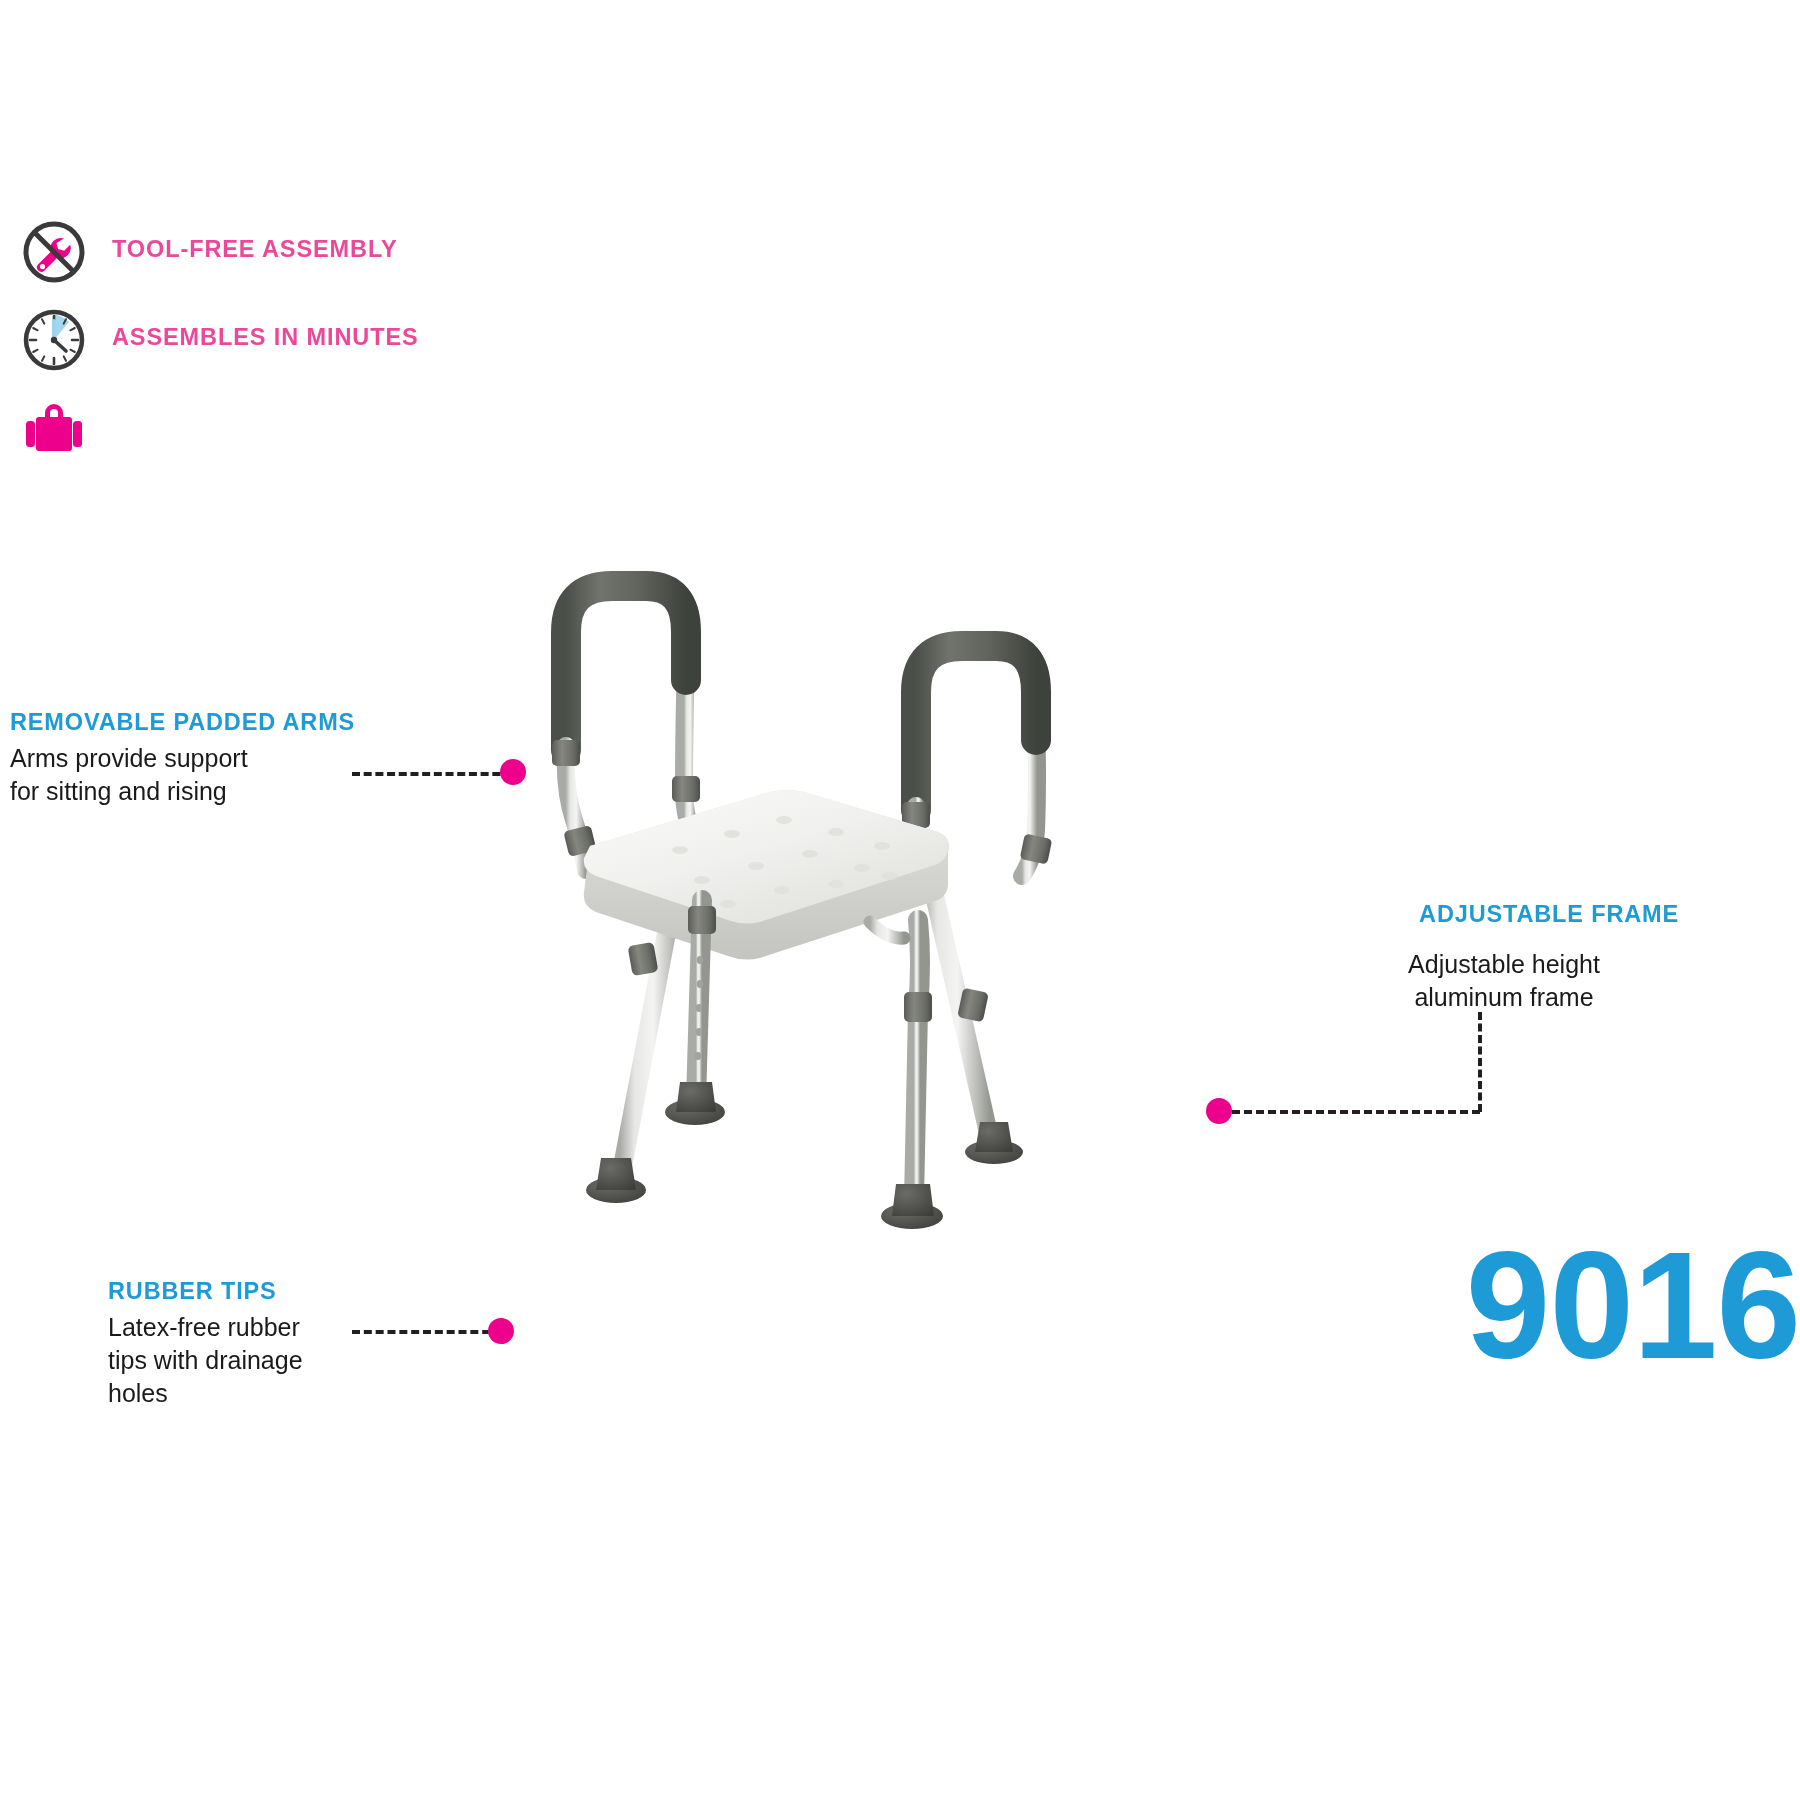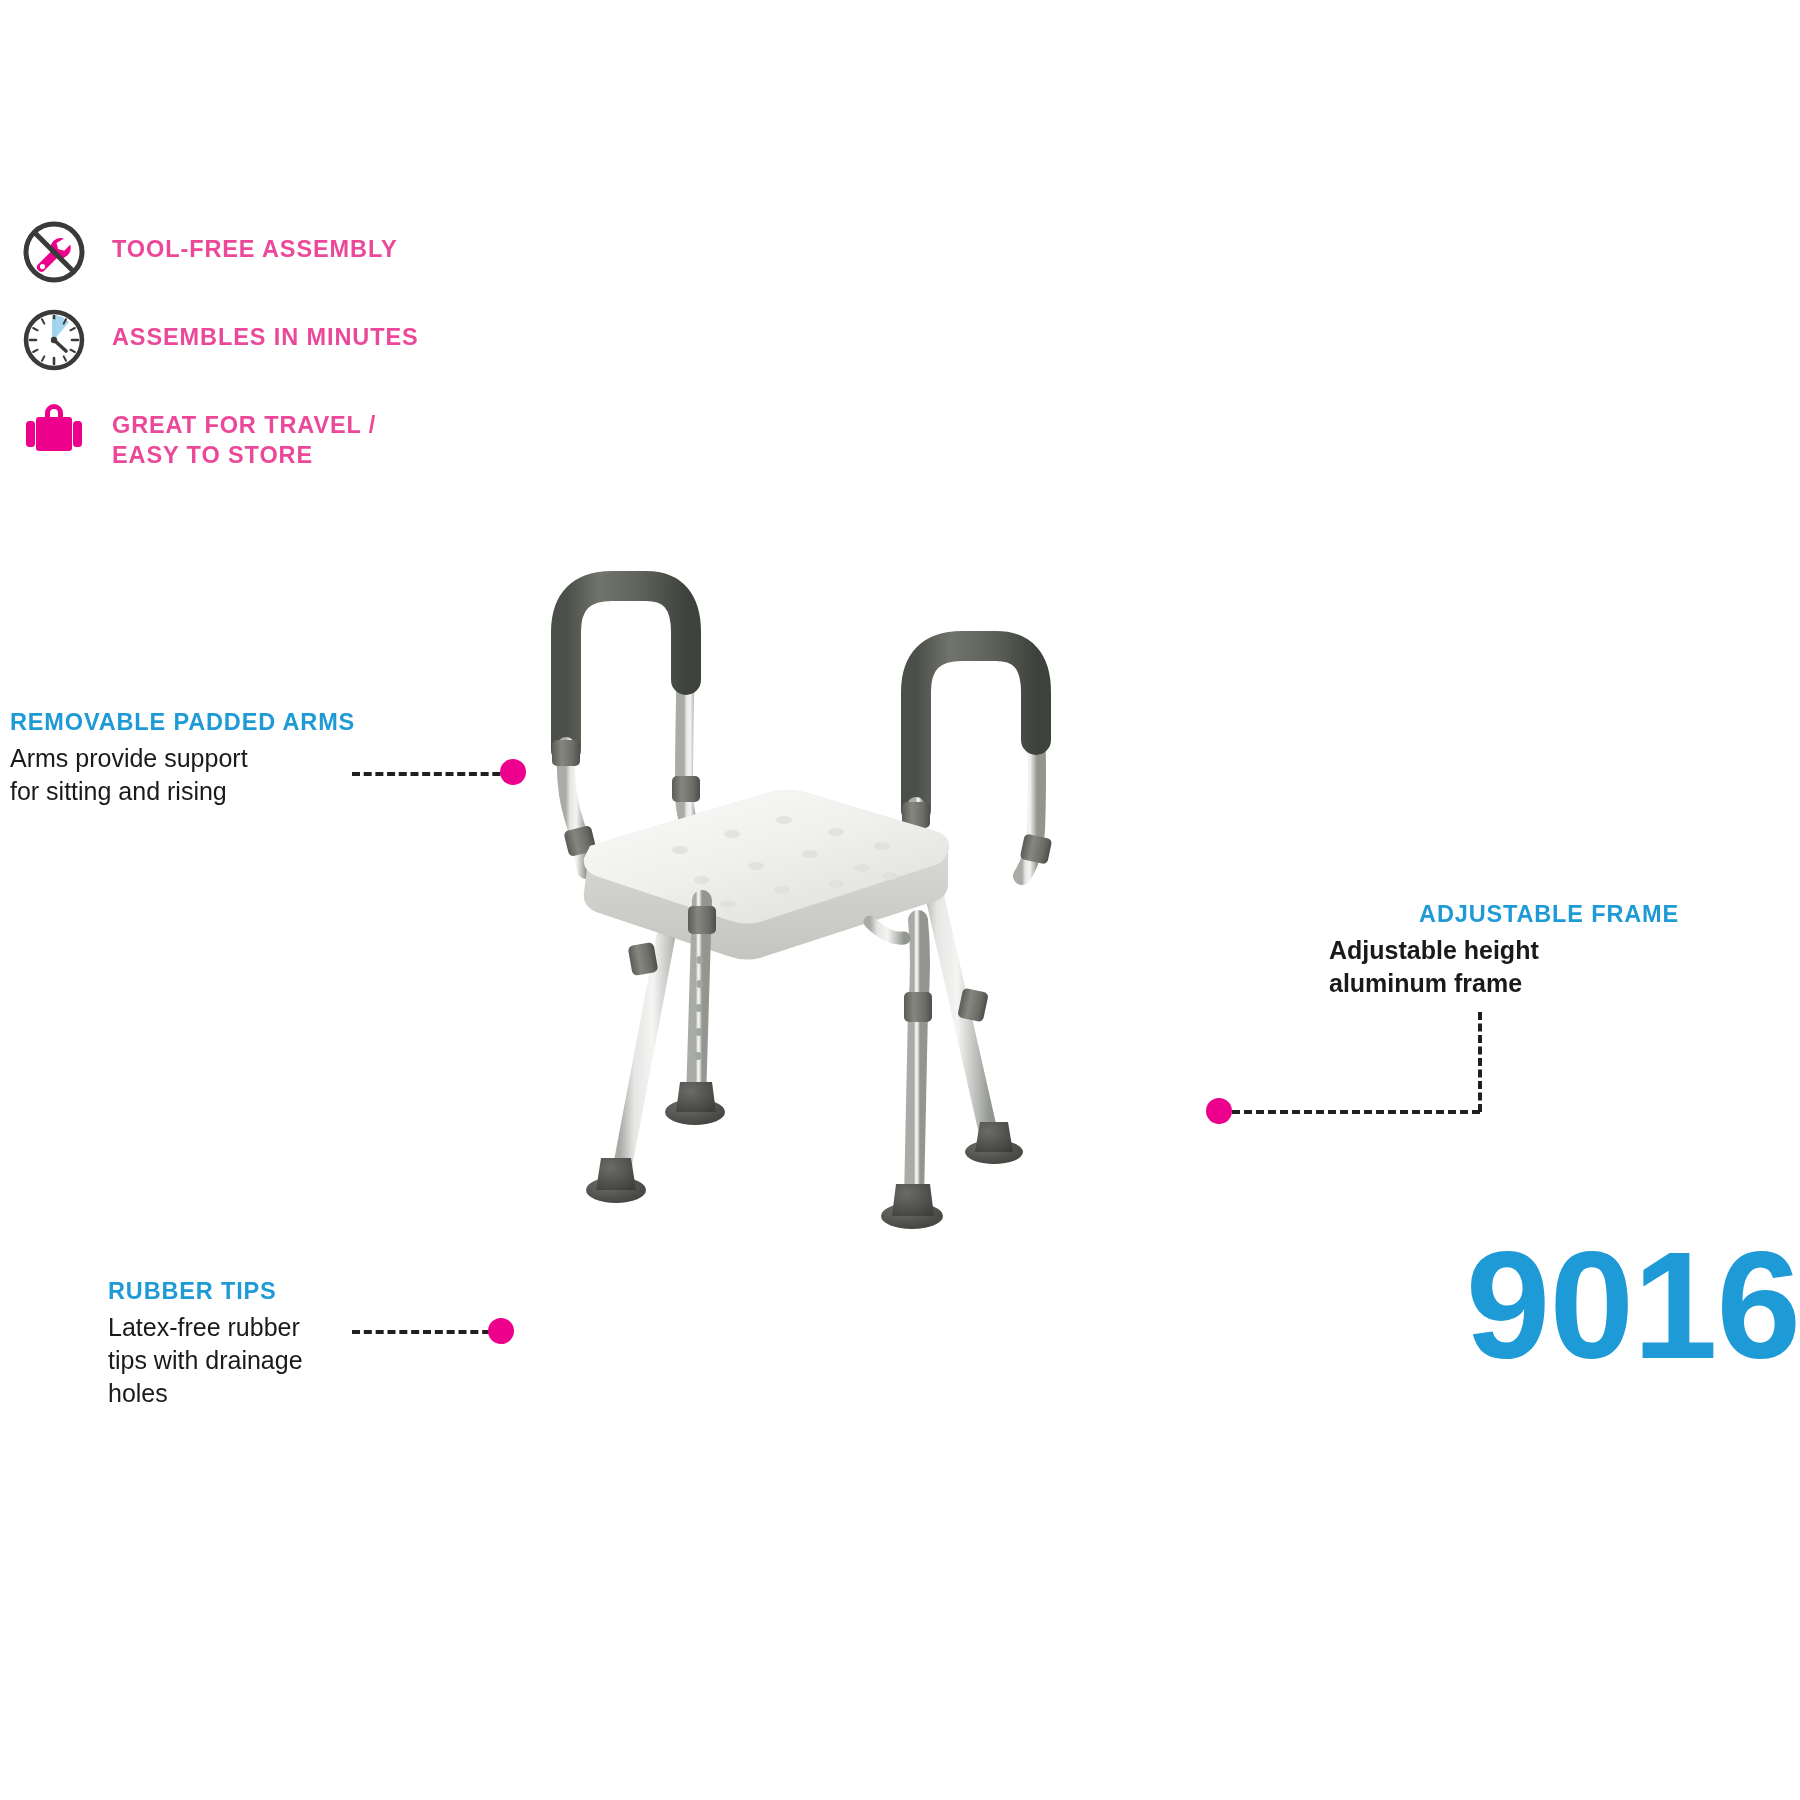--- a/index.html
+++ b/index.html
@@ -68,21 +68,21 @@
   #callout-arms { position: absolute; left: 10px; top: 708px; width: 390px; }
   #callout-arms .callout-title { text-align: left; }
   #callout-arms .callout-body { margin-top: 6px; padding-right: 18px; }
 
   #callout-tips { position: absolute; left: 108px; top: 1277px; width: 230px; }
   #callout-tips .callout-title { text-align: left; }
   #callout-tips .callout-body { text-align: left; margin-top: 6px; }
 
   #callout-frame { position: absolute; left: 1329px; top: 900px; width: 350px; }
   #callout-frame .callout-title { text-align: right; }
-  #callout-frame .callout-body { margin-top: 6px; font-weight: bold; }
+  #callout-frame .callout-body { text-align: center; margin-top: 20px; }
 
   
   .leader-h {
     position: absolute;
     height: 0;
     border-top: 4px dashed #231f20;
   }
   .leader-v {
     position: absolute;
     width: 0;
@@ -188,22 +188,20 @@
         <svg width="68" height="68" viewBox="0 0 68 68">
 
           <path d="M25 19 a9 9 0 0 1 18 0 v5 h-5 v-5 a4 4 0 0 0 -8 0 v5 h-5 z" fill="#EC008C"></path>
 
           <rect x="6" y="27" width="9" height="26" rx="3.5" fill="#EC008C"></rect>
           <rect x="53" y="27" width="9" height="26" rx="3.5" fill="#EC008C"></rect>
 
           <rect x="16" y="23" width="36" height="34" rx="3" fill="#EC008C"></rect>
         </svg>
       </div>
-      <div class="feature-label">GREAT FOR TRAVEL /
-EASY TO STORE</div>
     </div>
   </div>
 
   <div id="product-image">
     <svg width="700" height="740" viewBox="0 0 700 740">
       <defs>
         <linearGradient id="tube" x1="0" y1="0" x2="1" y2="0">
           <stop offset="0%" stop-color="#A9ABA7"></stop>
           <stop offset="22%" stop-color="#E6E7E4"></stop>
           <stop offset="52%" stop-color="#F4F4F2"></stop>

